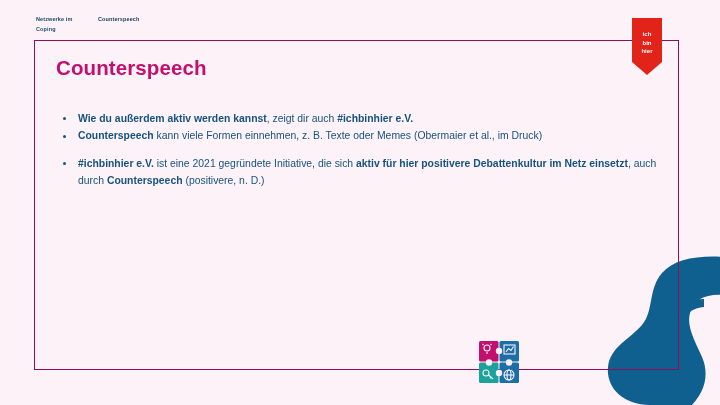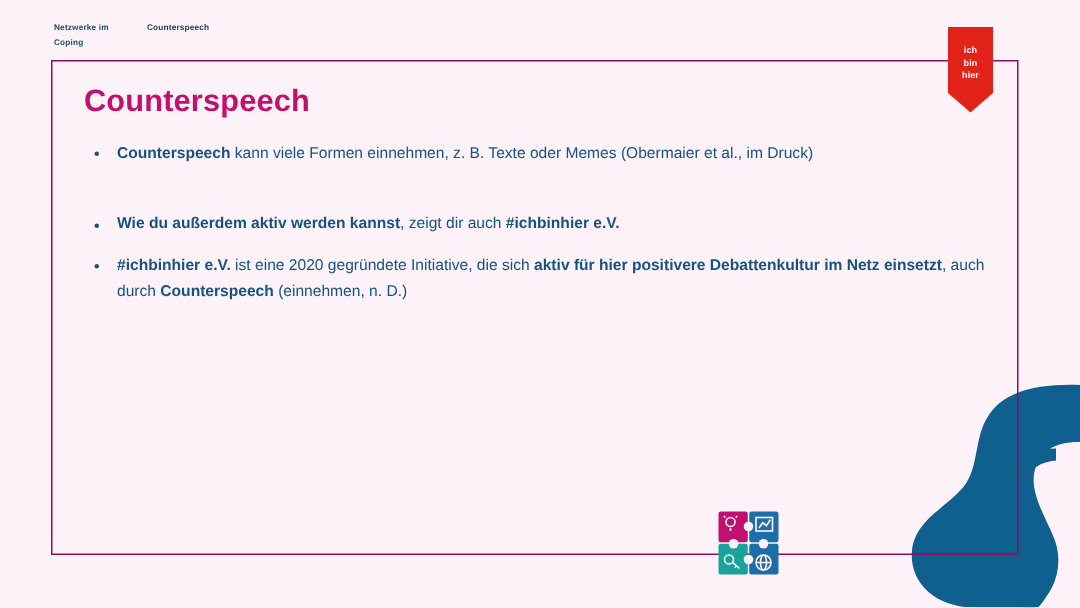--- a/index.html
+++ b/index.html
@@ -185,23 +185,23 @@
       <path d="M0 0 L30 0 L30 44 L15 57 L0 44 Z" fill="#e2231a"></path>
     </svg>
     <div class="banner-text">ich
 bin
 hier</div>
   </div>
 
   <div class="content">
     <h1 class="title">Counterspeech</h1>
     <ul class="bullets">
+      <li class="bullet spaced"><b>Wie du außerdem aktiv werden kannst</b><span>, zeigt dir auch </span><b>#ichbinhier e.V.</b></li>
       <li class="bullet"><b>Counterspeech</b><span> kann viele Formen einnehmen, z. B. Texte oder Memes (Obermaier et al., im Druck)</span></li>
-      <li class="bullet spaced"><b>Wie du außerdem aktiv werden kannst</b><span>, zeigt dir auch </span><b>#ichbinhier e.V.</b></li>
-      <li class="bullet tight"><b> #ichbinhier e.V.</b><span> ist eine 2020 gegründete Initiative, die sich </span><b>aktiv für hier positivere Debattenkultur im Netz einsetzt</b><span>, auch durch </span><b>Counterspeech</b><span> (einnehmen, n. D.)</span></li>
+      <li class="bullet tight"><b> #ichbinhier e.V.</b><span> ist eine 2021 gegründete Initiative, die sich </span><b>aktiv für hier positivere Debattenkultur im Netz einsetzt</b><span>, auch durch </span><b>Counterspeech</b><span> (positivere, n. D.)</span></li>
     </ul>
   </div>
 
   <div class="logo">
     <svg width="42" height="44" viewBox="0 0 42 44" xmlns="http://www.w3.org/2000/svg">
       <rect x="1" y="1" width="19.5" height="20.5" rx="1.5" fill="#c2106e"></rect>
       <rect x="21.5" y="1" width="19.5" height="20.5" rx="1.5" fill="#1b6ea8"></rect>
       <rect x="1" y="22.5" width="19.5" height="20.5" rx="1.5" fill="#1aa39a"></rect>
       <rect x="21.5" y="22.5" width="19.5" height="20.5" rx="1.5" fill="#1b6ea8"></rect>
       <circle cx="21" cy="11" r="3.2" fill="#fdf2f8"></circle>

